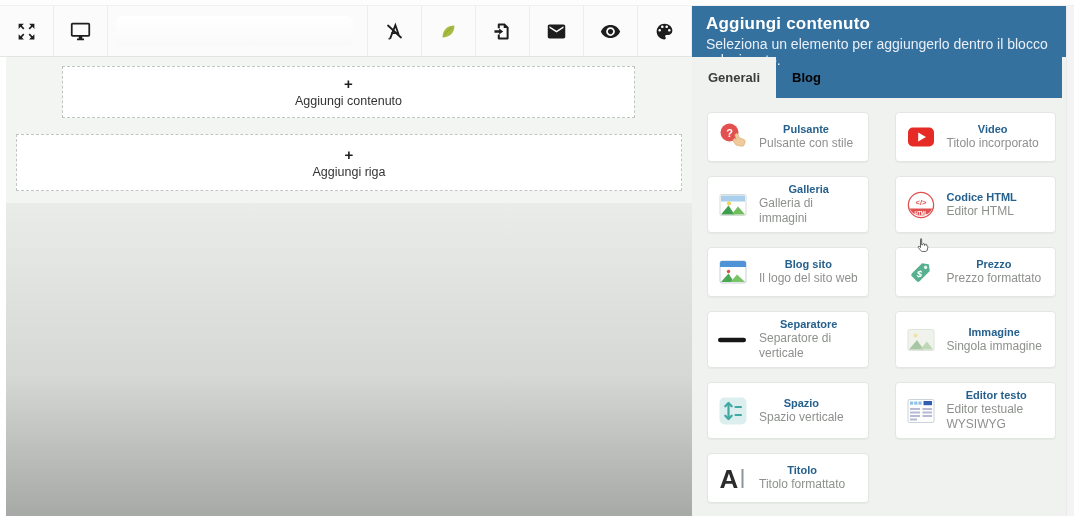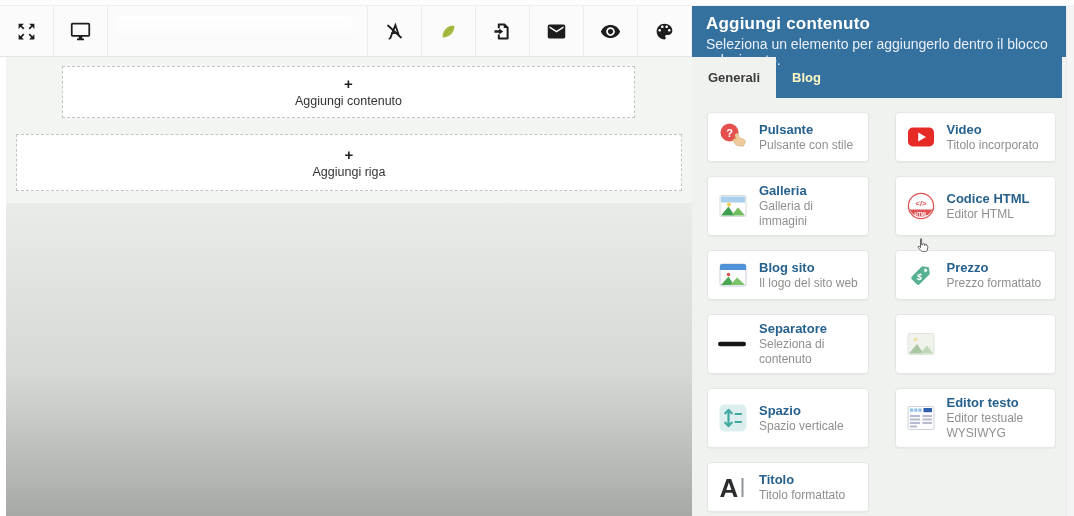--- a/index.html
+++ b/index.html
@@ -25,27 +25,27 @@
   .gradient-block{position:absolute;left:0;right:0;top:146px;bottom:0;
     background:linear-gradient(180deg,var(--grad-top) 0%,#d5d8d5 55%,var(--grad-bottom) 100%);}
 
   
   .right-panel{position:absolute;left:692px;top:6px;width:382px;height:510px;background:var(--panel-bg);}
   .scroll-gutter{position:absolute;right:0;top:0;width:8px;height:100%;background:#f3f4f3;border-left:1px solid #e9eae9;box-sizing:border-box;cursor:pointer;}
   .panel-header{background:var(--blue);margin-right:8px;height:51px;box-sizing:border-box;padding:8px 14px 0 14px;}
   .panel-title{font-size:17px;font-weight:bold;color:#fff;letter-spacing:.2px;}
   .panel-subtitle{font-size:14px;color:#e9eff6;margin-top:2px;}
   .panel-tabs{display:flex;background:var(--blue);height:41px;margin-right:12px;}
-  .tab{padding:0 16px;line-height:41px;font-size:13px;font-weight:600;color:#fef9c3;cursor:pointer;}
+  .tab{padding:0 16px;line-height:41px;font-size:13px;font-weight:600;color:#000000;cursor:pointer;}
   .tab.active{background:var(--panel-bg);color:#3c3c3c;}
   .panel-body{display:grid;grid-template-columns:1fr 1fr;column-gap:26px;row-gap:14px;padding:14px 18px 8px 15px;}
   .tile{background:#fff;border:1px solid #e3e7e2;border-radius:4px;display:flex;align-items:center;gap:10px;padding:6px 9px;min-height:50px;box-sizing:border-box;box-shadow:0 1px 1px rgba(0,0,0,.04);cursor:pointer;}
   .tile-icon{width:32px;flex:0 0 32px;display:flex;align-items:center;justify-content:center;}
   .tile-icon svg{width:32px;height:32px;display:block;}
-  .tile-title{display:block;font-size:13px;font-weight:bold;color:var(--tile-title);}
+  .tile-title{display:block;font-size:11px;font-weight:bold;color:var(--tile-title);text-align:center;}
   .tile-sub{display:block;font-size:12px;color:#8d918c;line-height:1.25;margin-top:1px;}
 
   .cursor{position:absolute;left:913px;top:234px;width:18px;height:23px;z-index:40;pointer-events:none;}
 </style>
 </head>
 <body>
 
 <div class="screen">
   <div class="top-strip"></div>
 
@@ -224,31 +224,35 @@
           </span>
         </div>
         <div class="tile">
           <span class="tile-icon">
             <svg viewBox="0 0 32 32">
               <rect x="1" y="13.8" width="28" height="4.4" rx="2.2" fill="#161616"></rect>
             </svg>
           </span>
           <span class="tile-text">
             <span class="tile-title">Separatore</span>
-            <span class="tile-sub">Seleziona di contenuto</span>
+            <span class="tile-sub">Separatore di verticale</span>
           </span>
         </div>
         <div class="tile">
           <span class="tile-icon">
             <svg viewBox="0 0 32 32">
               <rect x="3" y="5.5" width="26" height="21" rx="1.5" fill="#f0f2ec" stroke="#e0e4de"></rect>
               <circle cx="10.5" cy="11.5" r="2" fill="#f1e2a3"></circle>
               <path d="M4 25.5l8-9.5 6.5 9.5z" fill="#a9c6a2"></path>
               <path d="M15 25.5l7-8 6 8z" fill="#bed7b6"></path>
             </svg>
+          </span>
+          <span class="tile-text">
+            <span class="tile-title">Immagine</span>
+            <span class="tile-sub">Singola immagine</span>
           </span>
         </div>
         <div class="tile">
           <span class="tile-icon">
             <svg viewBox="0 0 32 32">
               <rect x="2.5" y="2.5" width="27" height="27" rx="5" fill="#dcefee"></rect>
               <g stroke="#3fa8a1" stroke-width="2.2" fill="none" stroke-linecap="round" stroke-linejoin="round">
                 <path d="M11.5 8.5v15"></path>
                 <path d="M8.3 11.3l3.2-3.3 3.2 3.3"></path>
                 <path d="M8.3 20.7l3.2 3.3 3.2-3.3"></path>

